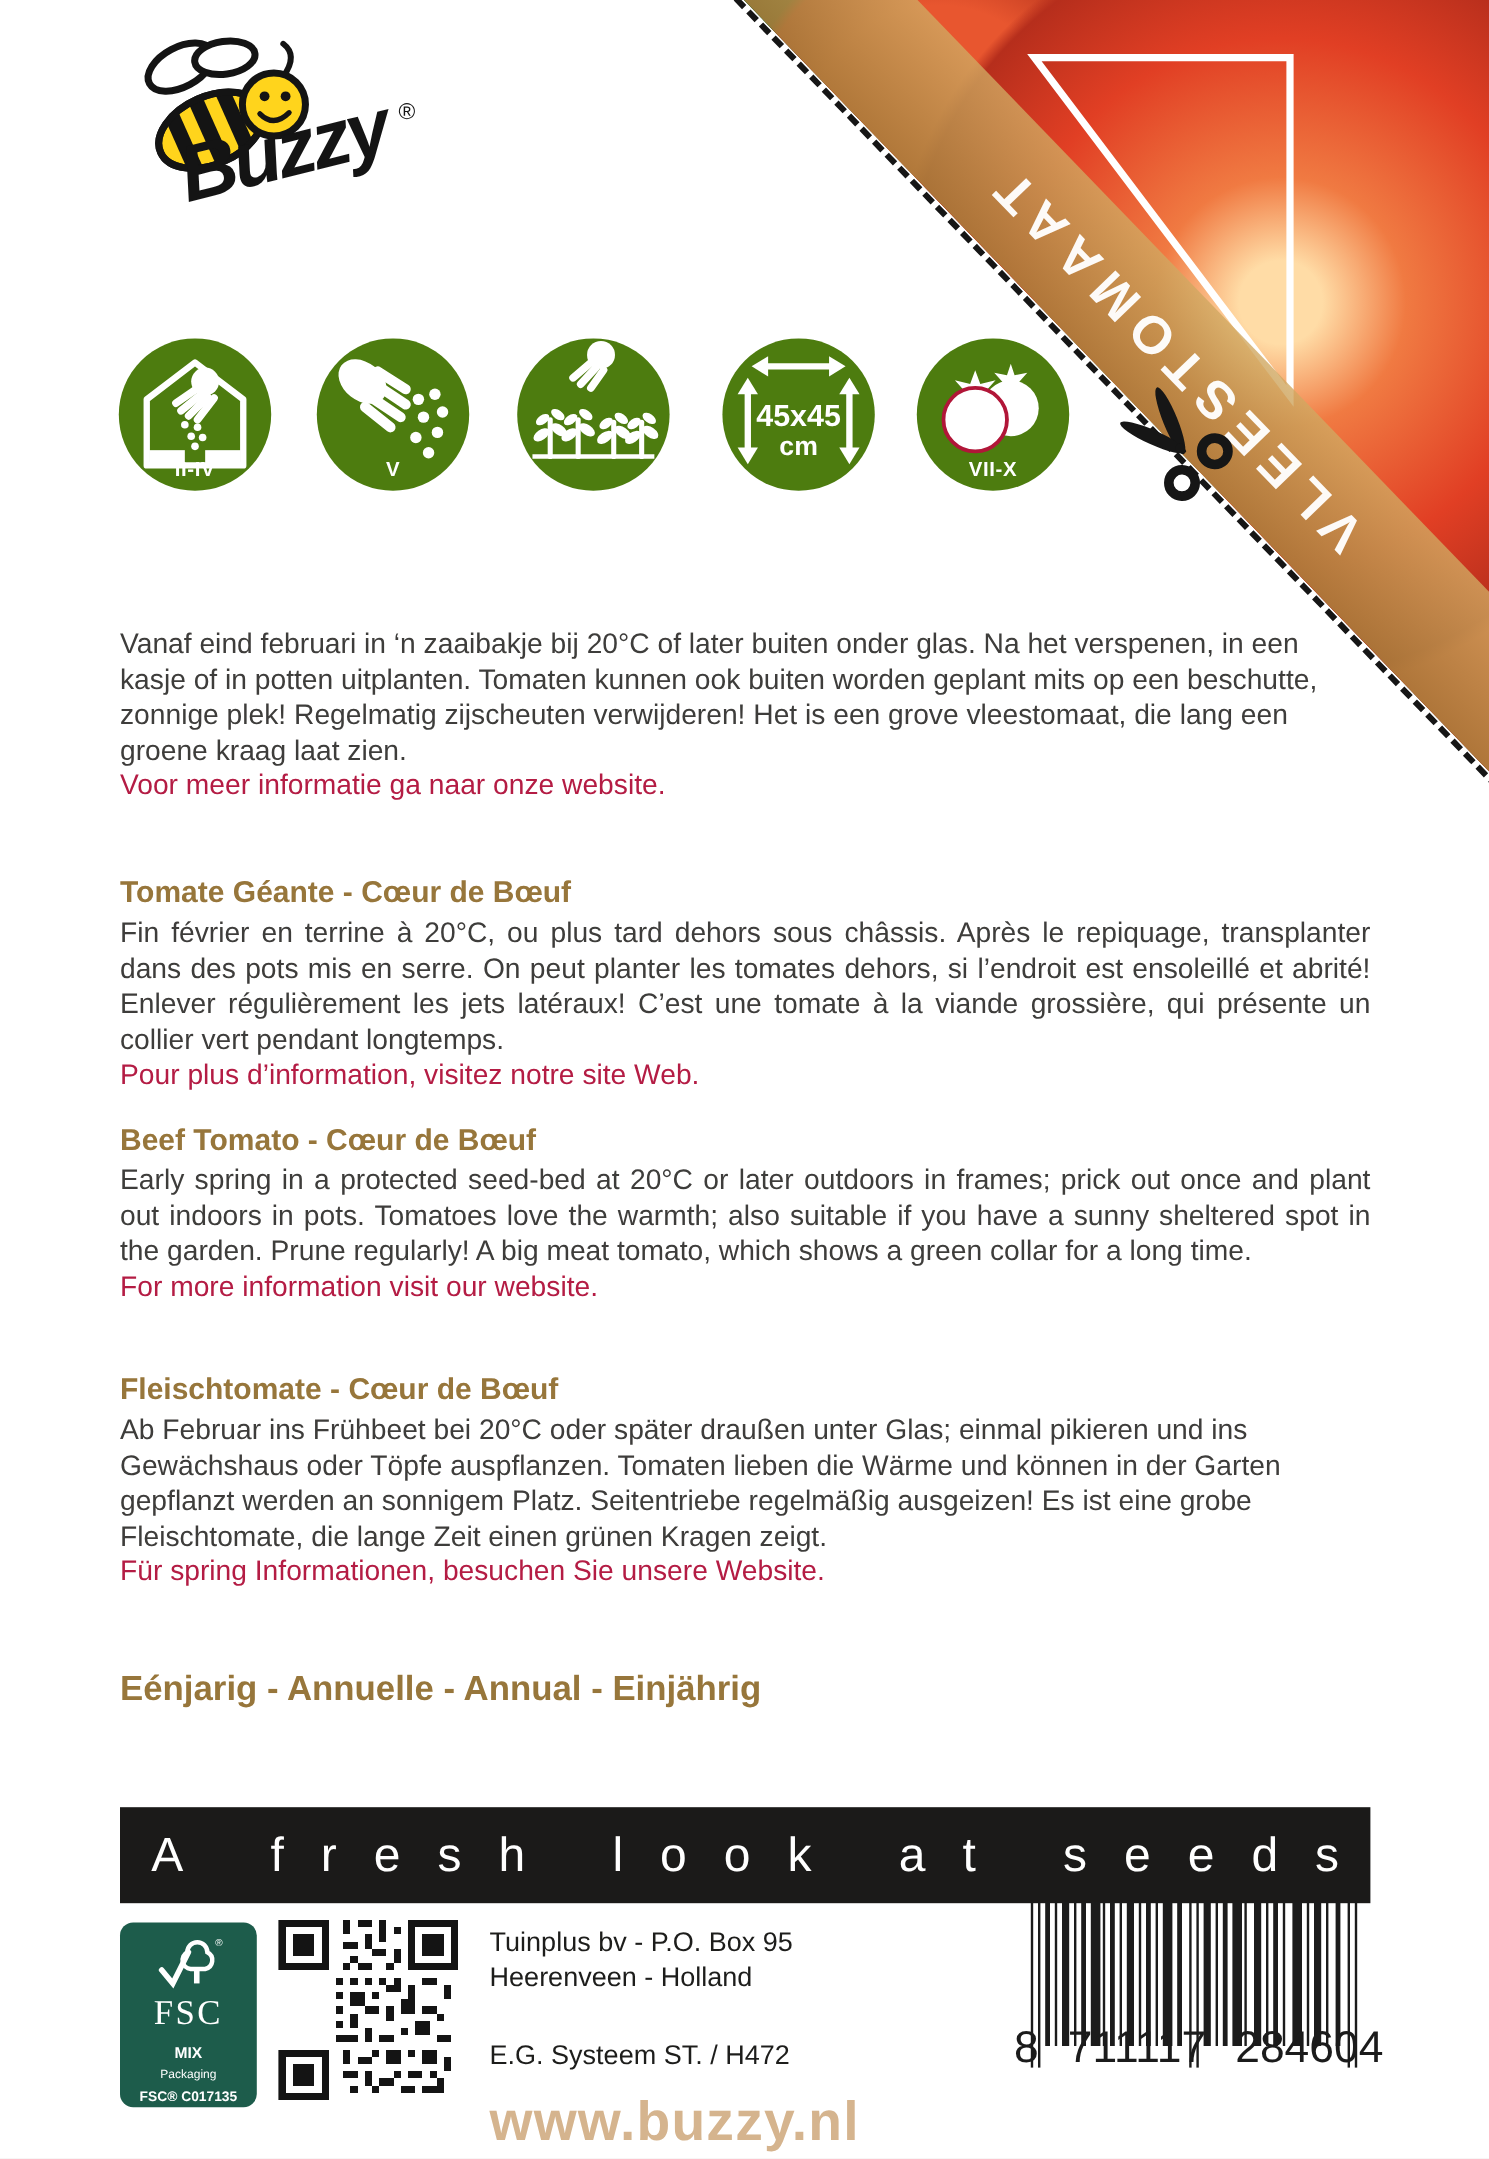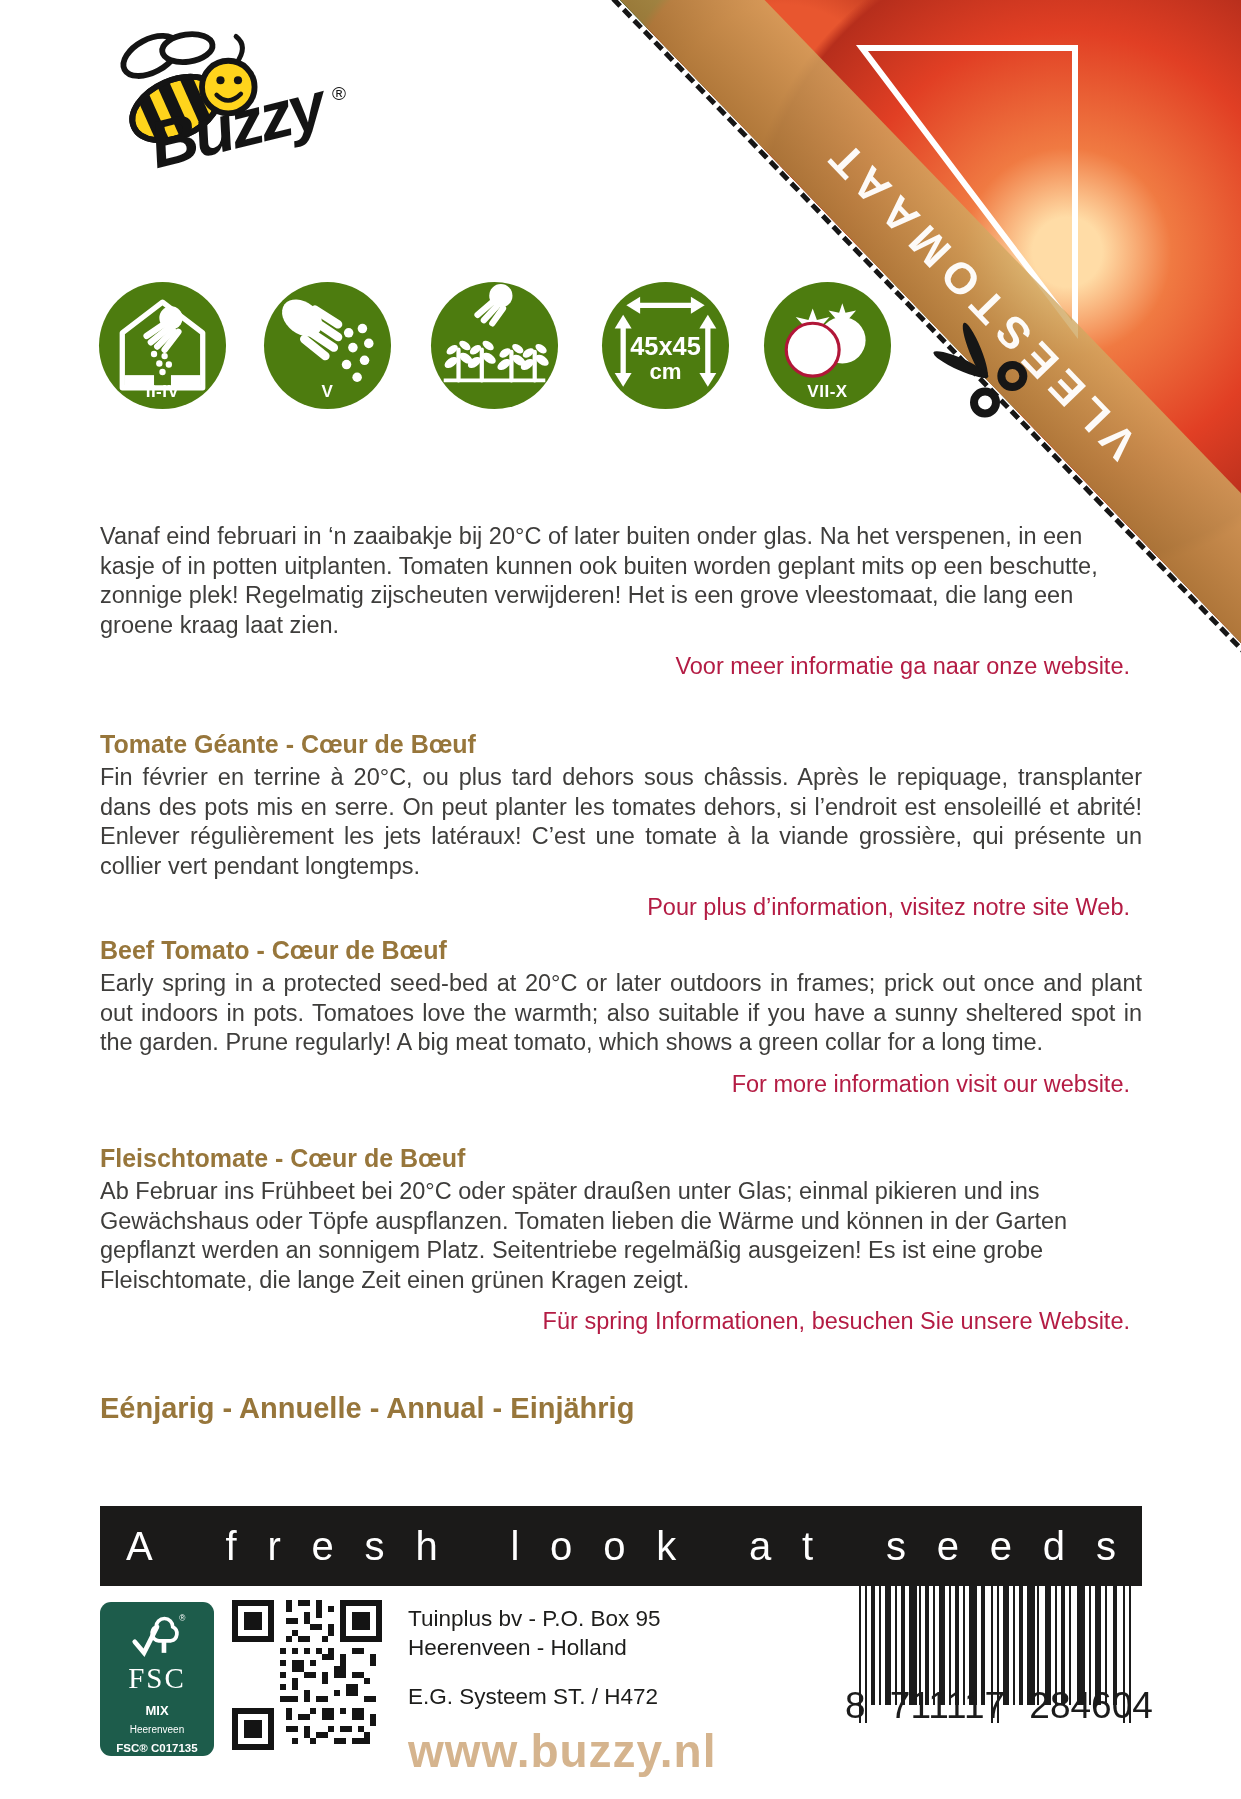--- a/index.html
+++ b/index.html
@@ -42,21 +42,21 @@
   .icon-label{position:absolute;bottom:7px;left:0;width:100%;text-align:center;color:#fff;
               font-weight:bold;font-size:17px;letter-spacing:.5px;}
   .ic1{left:99px;}.ic2{left:264px;}.ic3{left:431px;}.ic4{left:602px;}.ic5{left:764px;}
 
   
   .lang-section{position:absolute;left:100px;width:1042px;}
   .sec-nl{top:522px;}.sec-fr{top:730px;}.sec-en{top:936px;}.sec-de{top:1144px;}
   .heading{font-size:25px;font-weight:bold;color:#97763b;margin:0 0 4px 0;}
   .body-text{font-size:23.5px;line-height:29.5px;color:#3e3d3b;margin:0;}
   .sec-fr .body-text,.sec-en .body-text{text-align:justify;}
-  .link-text{font-size:23.5px;line-height:29.5px;color:#b41c44;margin:12px;text-align:right;}
+  .link-text{font-size:23.5px;line-height:29.5px;color:#b41c44;margin:0;}
 
   
   .annual{position:absolute;left:100px;top:1392px;width:1042px;font-size:29px;font-weight:bold;color:#97763b;}
   .seeds{position:absolute;left:100px;top:1450px;width:1042px;display:flex;align-items:baseline;
          justify-content:space-between;font-size:23px;color:#33322f;}
   .seeds-amount{font-size:31px;font-weight:bold;color:#a31432;white-space:nowrap;}
 
   
   .banner{position:absolute;left:100px;top:1506px;width:1042px;height:80px;background:#1b1a19;
           display:flex;align-items:center;}
@@ -70,21 +70,21 @@
   .fsc-acronym{font-family:"Liberation Serif",serif;font-size:29px;letter-spacing:2px;margin-top:-2px;}
   .fsc-mix{font-size:13px;font-weight:bold;margin-top:8px;}
   .fsc-packaging{font-size:10px;margin-top:6px;}
   .fsc-license{font-size:11.5px;font-weight:bold;margin-top:7px;}
 
   .qr{position:absolute;left:232px;top:1600px;width:150px;height:150px;}
   .qr svg{width:100%;height:100%;shape-rendering:crispEdges;}
 
   .address{position:absolute;left:408px;top:1604px;color:#1d1d1b;}
   .addr-line{font-size:22.5px;line-height:29px;}
-  .system-line{font-size:22.5px;margin-top:22px;}
+  .system-line{font-size:22.5px;margin-top:38px;}
   .website{font-size:46px;font-weight:bold;color:#d5b48e;margin-top:14px;letter-spacing:1px;text-align:center;}
 
   .barcode{position:absolute;left:845px;top:1585px;width:302px;height:160px;}
   .barcode svg{position:absolute;left:0;top:0;}
   .barcode-digits{position:absolute;left:0;top:100px;width:302px;font-size:37px;color:#1b1b1b;
                   white-space:pre;word-spacing:14px;}
 </style>
 </head>
 <body>
 
@@ -300,21 +300,21 @@
 
   <div class="fsc">
     <svg class="fsc-tree" viewBox="0 0 64 56" width="64" height="52">
       <path d="M8,32 l10,12 14,-28" stroke="#fff" stroke-width="5" fill="none" stroke-linecap="round"></path>
       <path d="M40,7 a9,9 0 0 1 9,9 a8,8 0 0 1 -2,15 h-13 a8,8 0 0 1 -3,-15 a9,9 0 0 1 9,-9" fill="none" stroke="#fff" stroke-width="4"></path>
       <rect x="37" y="31" width="5" height="13" fill="#fff"></rect>
       <text x="56" y="10" font-size="9" fill="#fff" font-family="Liberation Sans, sans-serif">®</text>
     </svg>
     <div class="fsc-acronym">FSC</div>
     <div class="fsc-mix">MIX</div>
-    <div class="fsc-packaging">Heerenveen</div>
+    <div class="fsc-packaging">Packaging</div>
     <div class="fsc-license">FSC® C017135</div>
   </div>
 
   <div class="qr">
     <svg viewBox="0 0 25 25">
       <rect x="0" y="0" width="25" height="25" fill="#fff"></rect>
       <g fill="#141414">
         <rect x="0" y="0" width="7" height="7"></rect>
           <rect x="18" y="0" width="7" height="7"></rect>
           <rect x="0" y="18" width="7" height="7"></rect>

